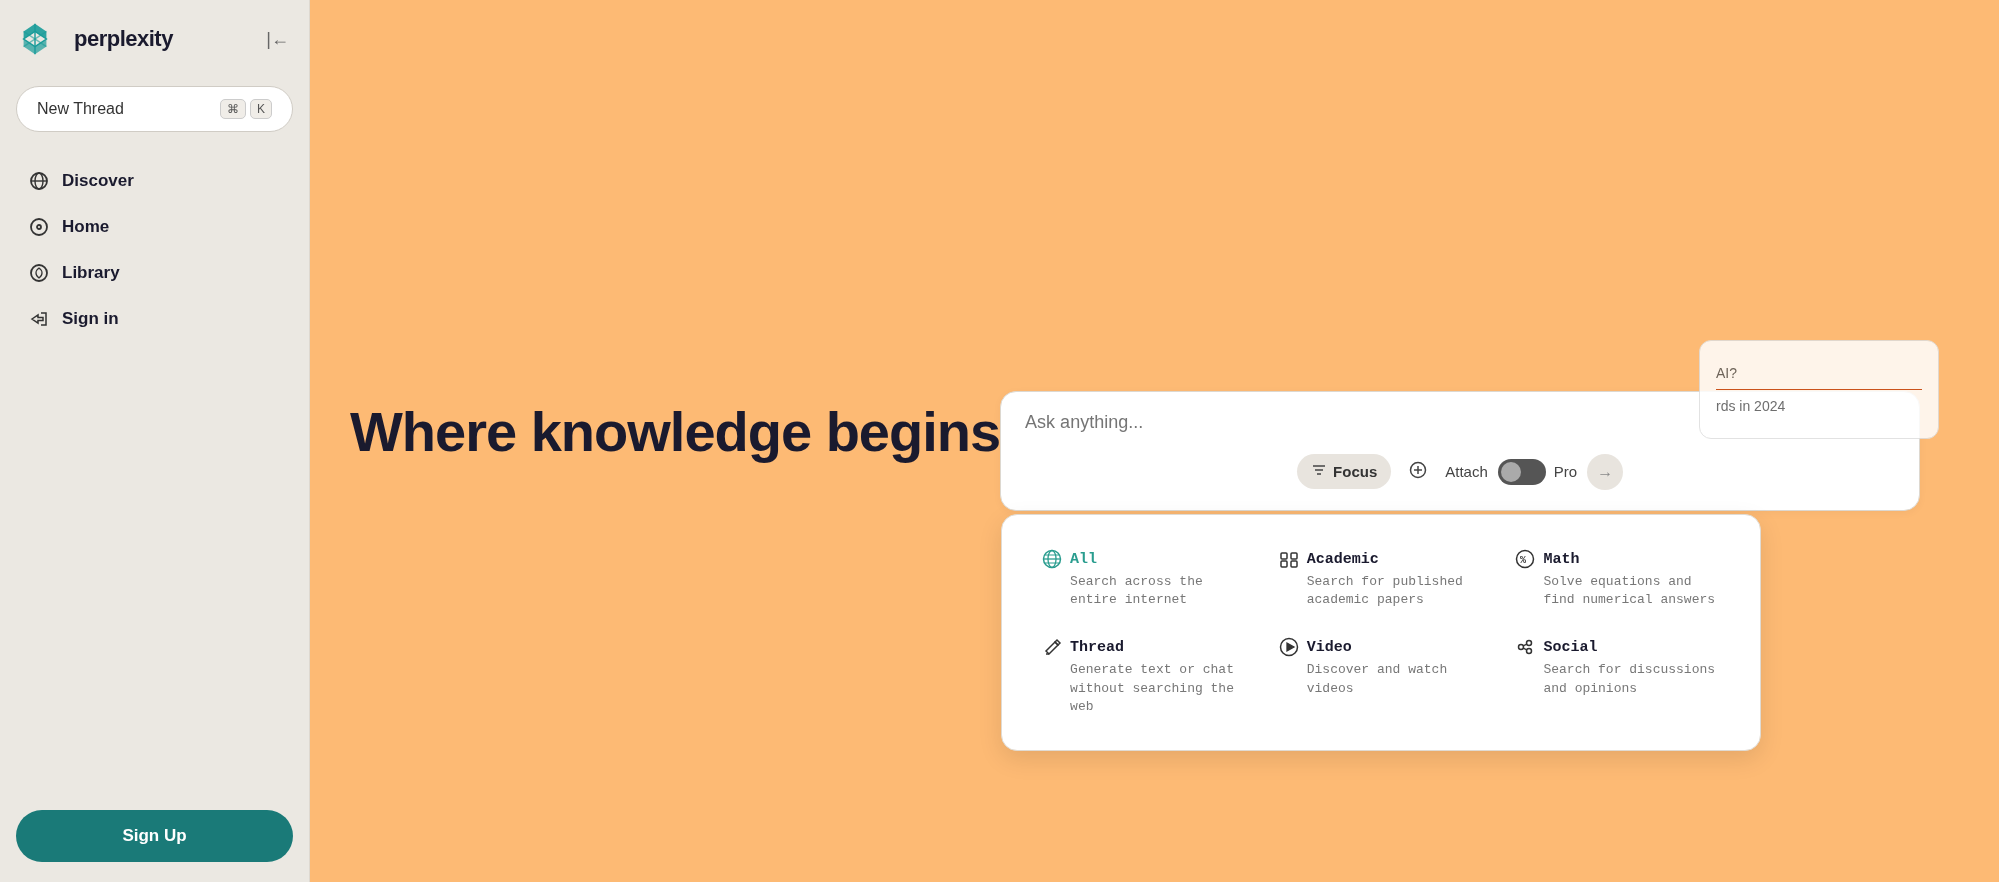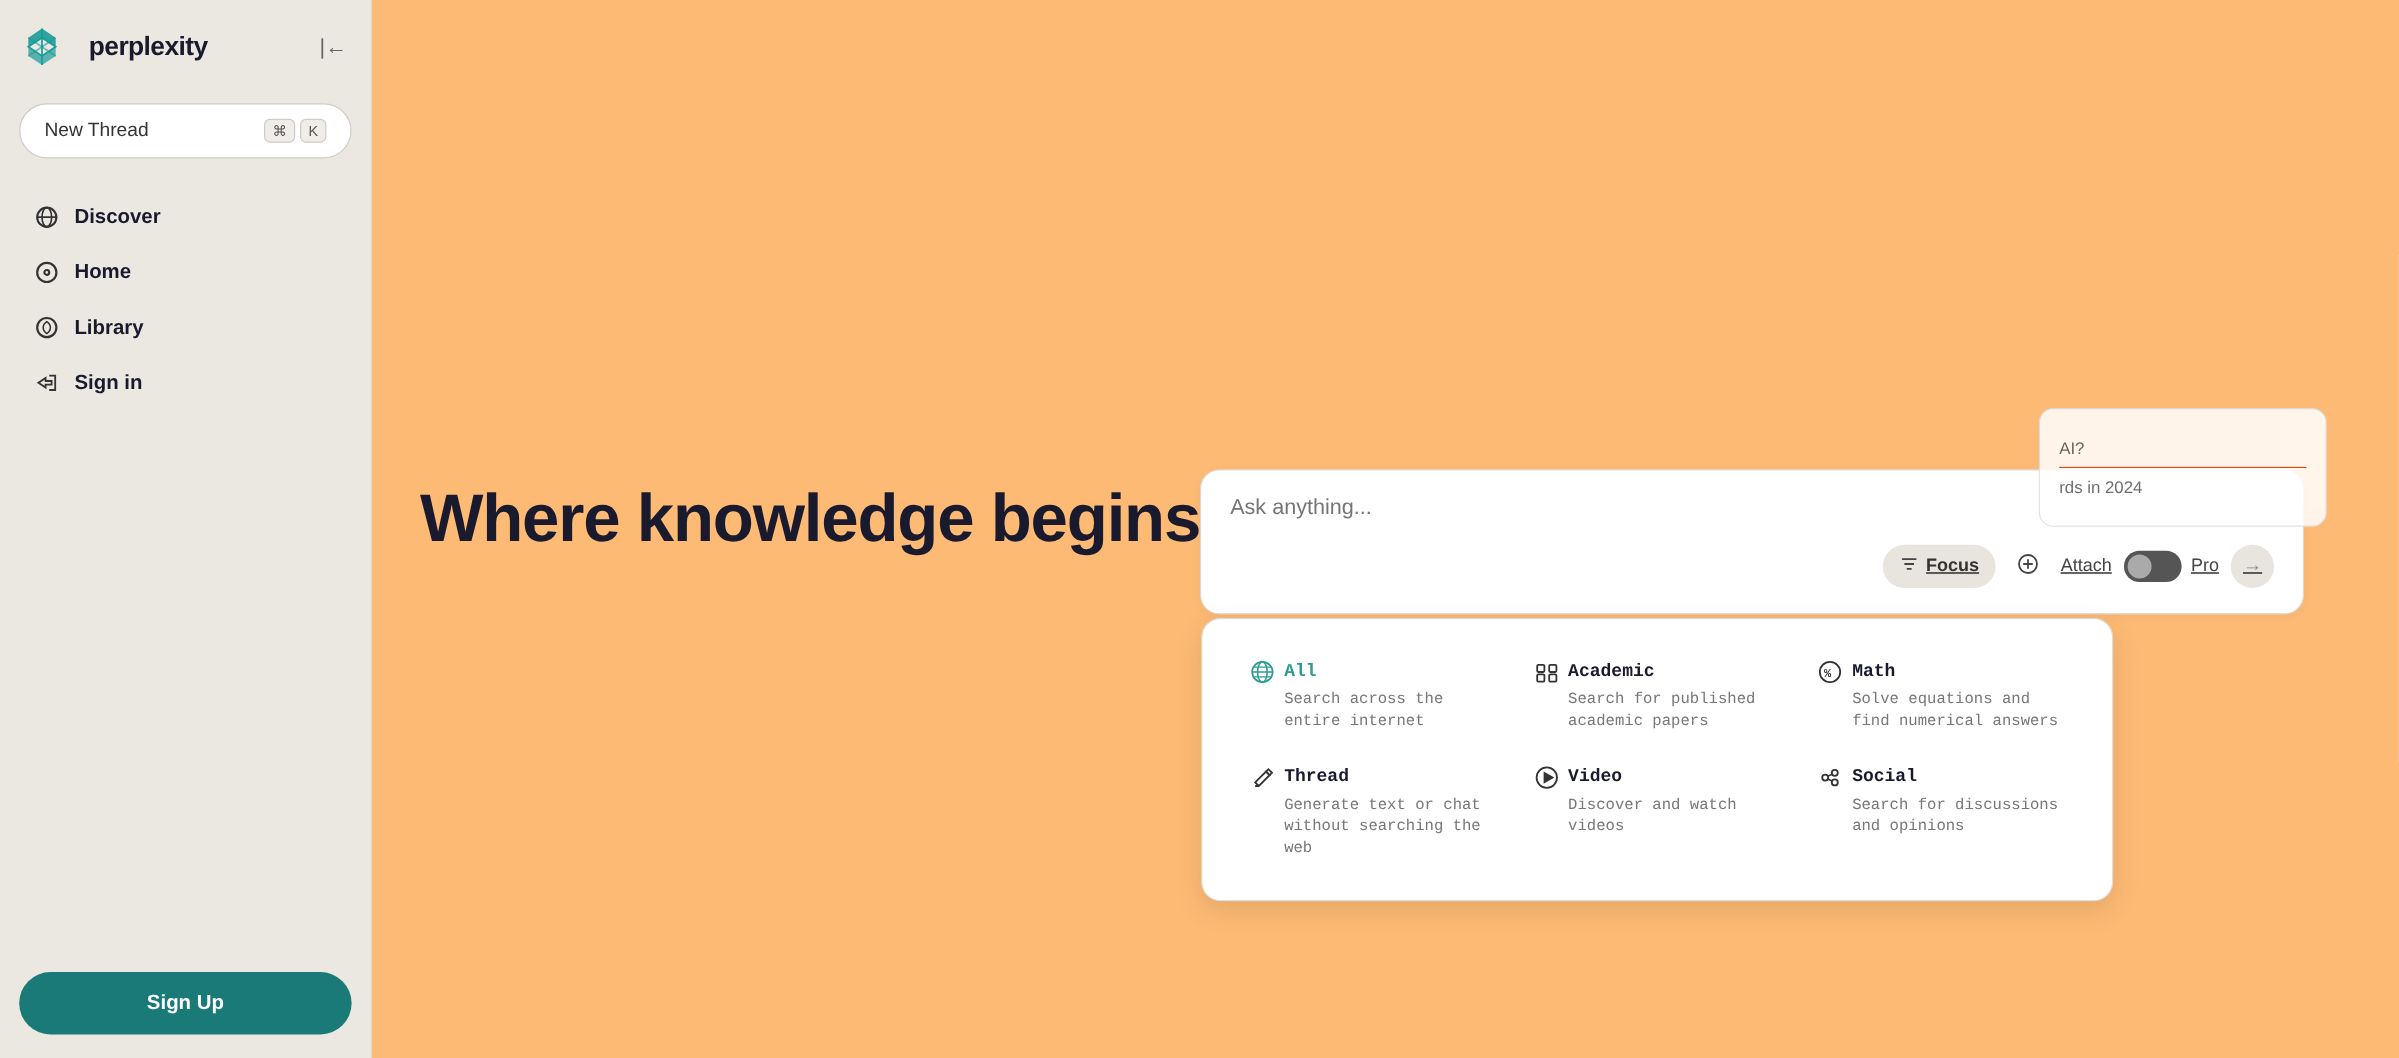--- a/index.html
+++ b/index.html
@@ -172,22 +172,21 @@
       font-size: 18px;
       color: #888;
       background: transparent;
       margin-bottom: 20px;
       caret-color: #333;
     }
 
     .search-toolbar {
       display: flex;
       align-items: center;
-      justify-content: flex-end;
-      text-decoration: underline;
+      justify-content: center;
     }
 
     .toolbar-left {
       display: flex;
       align-items: center;
       gap: 8px;
     }
 
     .focus-btn {
       display: flex;

